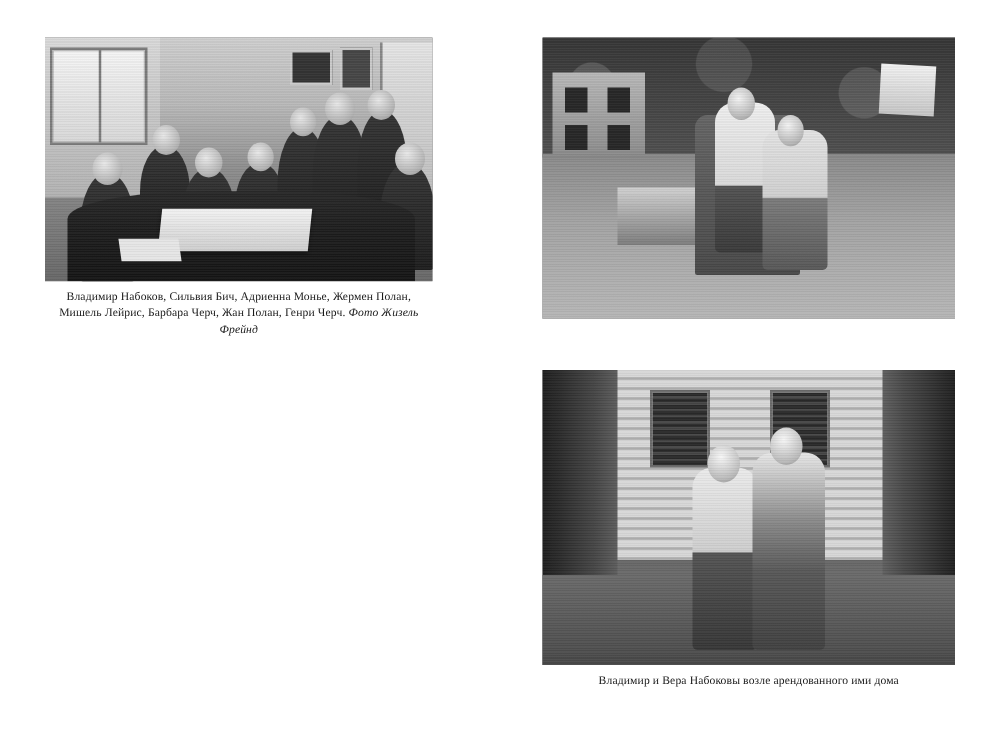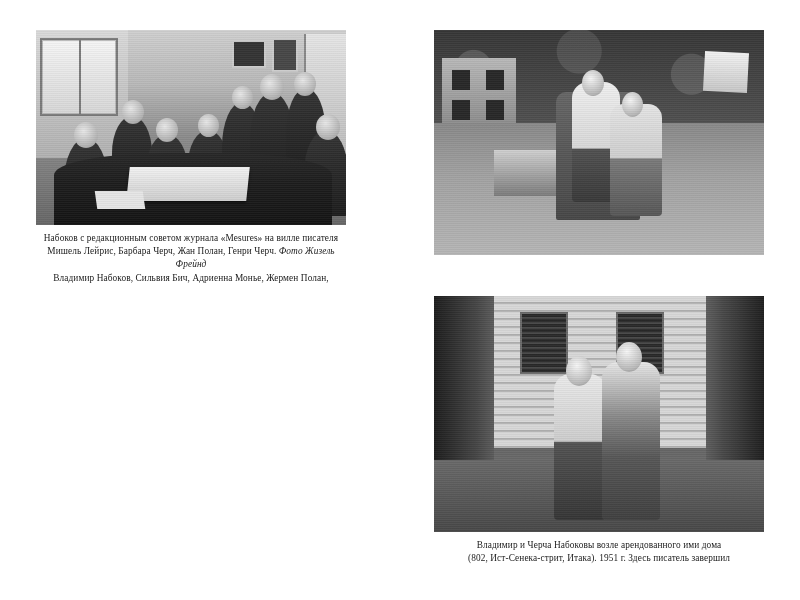--- a/index.html
+++ b/index.html
@@ -289,26 +289,25 @@
 
       <div class="fig" style="left:268px; top:100px; width:44px; height:86px;"></div>
       <div class="head" style="left:280px; top:84px; width:24px; height:26px;"></div>
 
       <div class="table"></div>
       <div class="papers"></div>
       <div class="papers2"></div>
       <div class="v-grain"></div>
     </div>
     <div class="caption">
-      <div>Набоков с редакционным советом журнала «Mesures» на вилле писателя</div>
+      <div>Владимир Набоков, Сильвия Бич, Адриенна Монье, Жермен Полан,</div>
       <div>
         <span>Мишель Лейрис, Барбара Черч, Жан Полан, Генри Черч.</span>
         <span class="it">Фото Жизель Фрейнд</span>
       </div>
-      <div>Владимир Набоков, Сильвия Бич, Адриенна Монье, Жермен Полан,</div>
     </div>
   </div>
 
   <div class="plate" id="plate-2">
     <div class="photo" id="photo-2">
       <div class="bg"></div>
       <div class="hedge"></div>
       <div class="house">
         <div class="win" style="left:10px; top:12px;"></div>
         <div class="win" style="left:44px; top:12px;"></div>
@@ -337,18 +336,17 @@
       <div class="tree-l"></div>
       <div class="tree-r"></div>
       <div class="ground"></div>
       <div class="f-w"></div>
       <div class="hw"></div>
       <div class="f-m"></div>
       <div class="hm"></div>
       <div class="v-grain"></div>
     </div>
     <div class="caption">
-      <div>Владимир и Черча Набоковы возле арендованного ими дома</div>
-      <div>(802, Ист-Сенека-стрит, Итака). 1951 г. Здесь писатель завершил</div>
+      <div>Владимир и Вера Набоковы возле арендованного ими дома</div>
     </div>
   </div>
 
 </div>
 
 </body></html>

